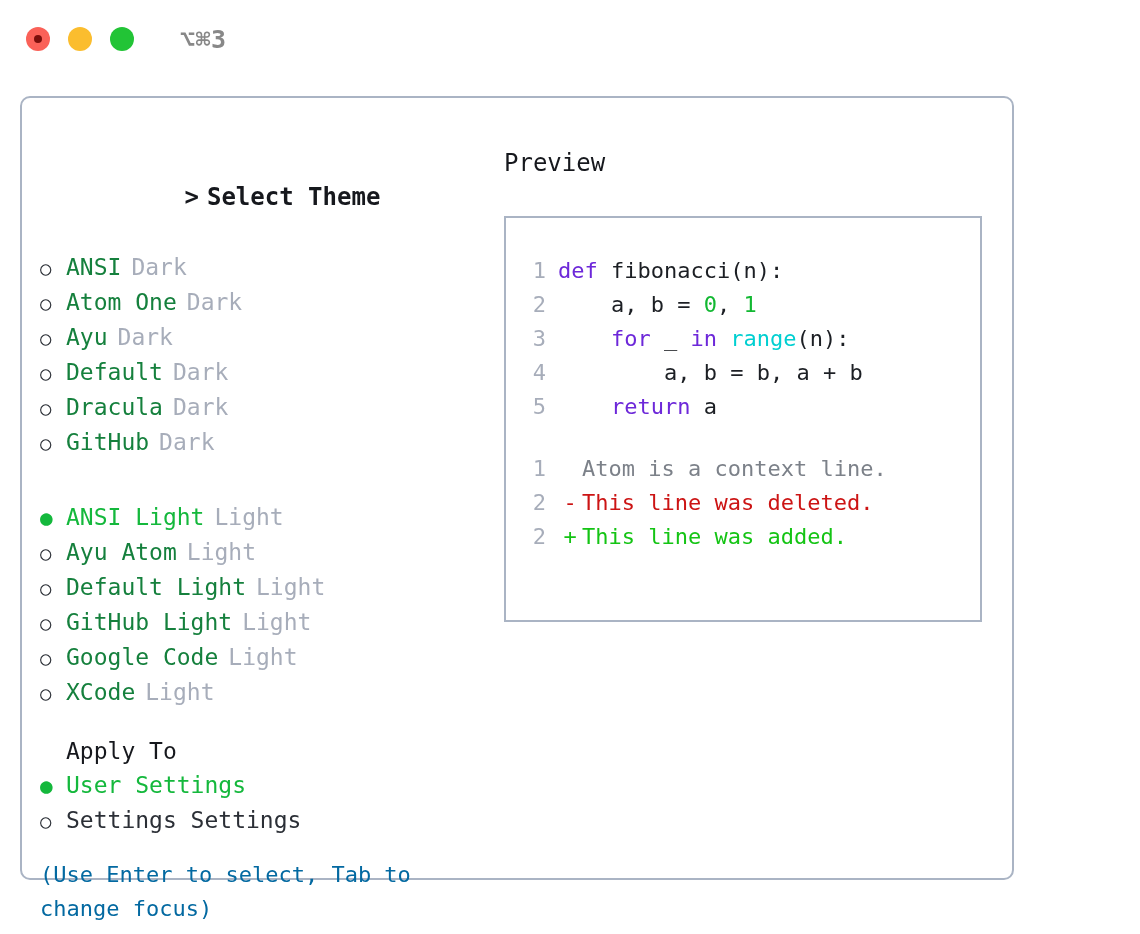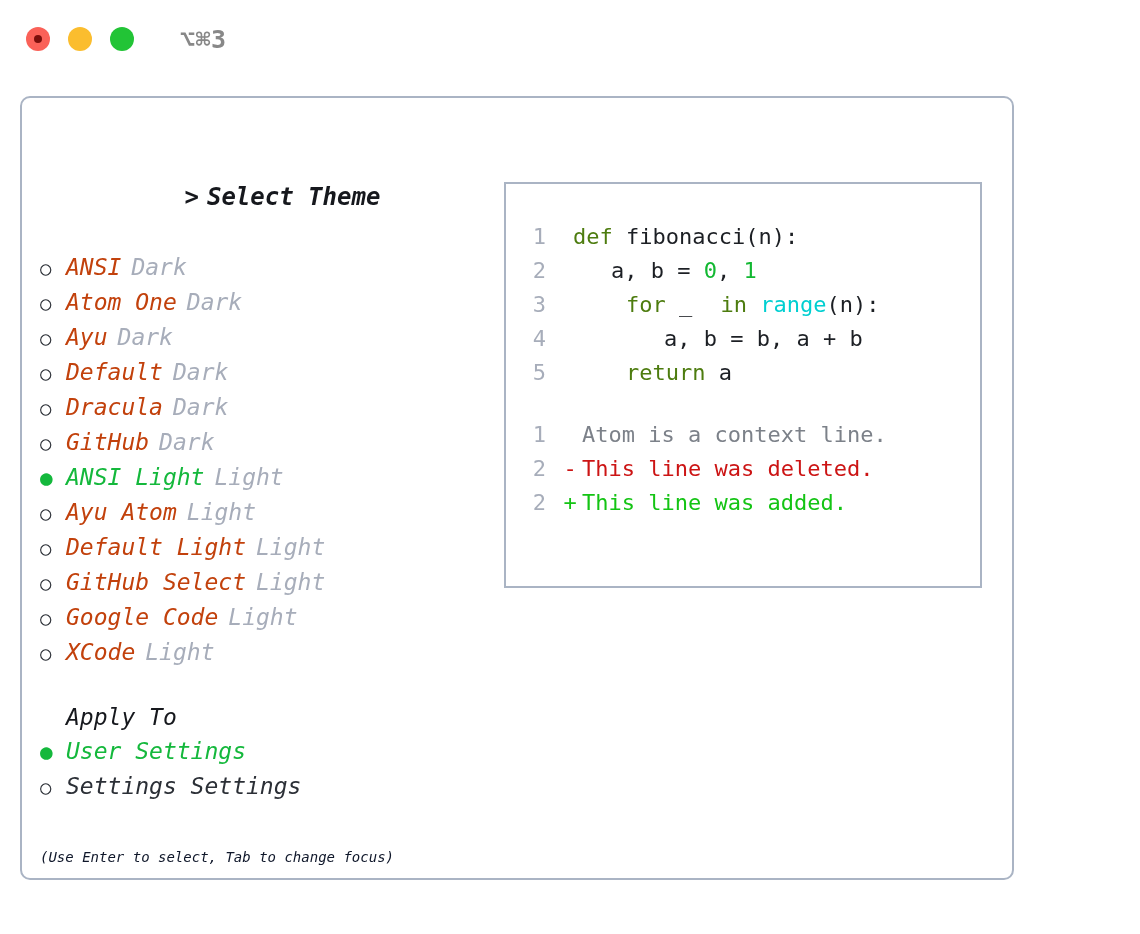--- a/index.html
+++ b/index.html
@@ -87,21 +87,20 @@
     left: 0; top: 0;
     width: 100%;
     height: 100%;
     display: flex;
   }
 
   .col-left {
     width: 470px;
     padding: 48px 0 0 18px;
     box-sizing: border-box;
-    font-style: italic;
   }
   .col-right {
     flex: 1;
     padding: 48px 0 0 12px;
     box-sizing: border-box;
   }
 
   
   .section-title {
     font-size: 24px;
@@ -125,48 +124,48 @@
   }
   .bullet {
     display: inline-block;
     width: 26px;
     flex: 0 0 26px;
     text-align: left;
     font-size: 19px;
     color: #2b2f36;
   }
   .theme-row.selected .bullet { color: #14b83c; font-size: 21px; }
-  .theme-row.selected .theme-name { color: #14b83c; }
-  .theme-name { color: #c2410c; }
+  .theme-row.selected .theme-name { color: #14b83c; margin-top: 40px; }
+  .theme-name { color: #15803d; }
   .theme-kind { color: #a7adba; margin-left: 10px; }
 
-  .apply-block { margin-top: 30px; }
+  .apply-block { margin-top: 24px; }
   .apply-title {
     font-size: 23px;
     line-height: 34px;
     color: #16181d;
     padding-left: 26px;
     white-space: pre;
   }
   .apply-row {
     display: flex;
     align-items: baseline;
     font-size: 23px;
     line-height: 34px;
     color: #2b2f36;
     white-space: pre;
   }
   .apply-row.selected .bullet { color: #14b83c; font-size: 21px; }
   .apply-row.selected .apply-label { color: #14b83c; text-align: center; }
 
   .hint {
-    margin-top: 36px;
-    font-size: 14px;
-    line-height: 34px;
-    color: #0f172a;
+    margin-top: 20px;
+    font-size: 22px;
+    line-height: 34px;
+    color: #0369a1;
     max-width: 400px;
   }
 
   
   .preview-title {
     font-size: 24px;
     color: #16181d;
     line-height: 34px;
     white-space: pre;
   }
@@ -198,21 +197,21 @@
     margin-right: 12px;
   }
   .marker {
     display: inline-block;
     width: 24px;
     flex: 0 0 24px;
     text-align: center;
   }
   .code-text { color: #1c1f24; }
 
-  .tok-kw   { color: #4d7c0f; margin-left: 15px; }
+  .tok-kw   { color: #6d28d9; }
   .tok-fn   { color: #00cfd1; }
   .tok-num  { color: #12b832; }
   .tok-plain{ color: #1c1f24; text-align: center; }
 
   .diff-gap { height: 28px; }
 
   .diff-line.context .marker,
   .diff-line.context .diff-text { color: #7c8189; }
   .diff-line.removed .marker,
   .diff-line.removed .diff-text { color: #cc1414; }
@@ -246,38 +245,39 @@
 
         <div class="theme-row"><span class="bullet">○</span><span class="theme-name">ANSI</span><span class="theme-kind">Dark</span></div>
             <div class="theme-row"><span class="bullet">○</span><span class="theme-name">Atom One</span><span class="theme-kind">Dark</span></div>
             <div class="theme-row"><span class="bullet">○</span><span class="theme-name">Ayu</span><span class="theme-kind">Dark</span></div>
             <div class="theme-row"><span class="bullet">○</span><span class="theme-name">Default</span><span class="theme-kind">Dark</span></div>
             <div class="theme-row"><span class="bullet">○</span><span class="theme-name">Dracula</span><span class="theme-kind">Dark</span></div>
             <div class="theme-row"><span class="bullet">○</span><span class="theme-name">GitHub</span><span class="theme-kind">Dark</span></div>
             <div class="theme-row selected"><span class="bullet">●</span><span class="theme-name">ANSI Light</span><span class="theme-kind">Light</span></div>
             <div class="theme-row"><span class="bullet">○</span><span class="theme-name">Ayu Atom</span><span class="theme-kind">Light</span></div>
             <div class="theme-row"><span class="bullet">○</span><span class="theme-name">Default Light</span><span class="theme-kind">Light</span></div>
-            <div class="theme-row"><span class="bullet">○</span><span class="theme-name">GitHub Select</span><span class="theme-kind">Light</span></div>
+            <div class="theme-row"><span class="bullet">○</span><span class="theme-name">GitHub Light</span><span class="theme-kind">Light</span></div>
             <div class="theme-row"><span class="bullet">○</span><span class="theme-name">Google Code</span><span class="theme-kind">Light</span></div>
             <div class="theme-row"><span class="bullet">○</span><span class="theme-name">XCode</span><span class="theme-kind">Light</span></div>
           </div>
 
         <div class="apply-block">
           <div class="apply-title">Apply To</div>
           <div class="apply-list">
 
           <div class="apply-row selected"><span class="bullet">●</span><span class="apply-label">User Settings</span></div>
               <div class="apply-row"><span class="bullet">○</span><span class="apply-label">Settings Settings</span></div>
             </div>
         </div>
 
         <div class="hint">(Use Enter to select, Tab to change focus)</div>
       </div>
 
       <div class="col-right">
+        <div class="preview-title">Preview</div>
 
         <div class="preview-box">
           <div class="code-block">
 
           <div class="code-line"><span class="gutter">1</span><span class="code-text"><span class="tok-kw">def</span><span class="tok-plain"> fibonacci(n):</span></span></div>
               <div class="code-line"><span class="gutter">2</span><span class="code-text"><span class="tok-plain">    a, b = </span><span class="tok-num">0</span><span class="tok-plain">, </span><span class="tok-num">1</span></span></div>
               <div class="code-line"><span class="gutter">3</span><span class="code-text"><span class="tok-plain">    </span><span class="tok-kw">for</span><span class="tok-plain"> _ </span><span class="tok-kw">in</span><span class="tok-plain"> </span><span class="tok-fn">range</span><span class="tok-plain">(n):</span></span></div>
               <div class="code-line"><span class="gutter">4</span><span class="code-text"><span class="tok-plain">        a, b = b, a + b</span></span></div>
               <div class="code-line"><span class="gutter">5</span><span class="code-text"><span class="tok-plain">    </span><span class="tok-kw">return</span><span class="tok-plain"> a</span></span></div>
             </div>

